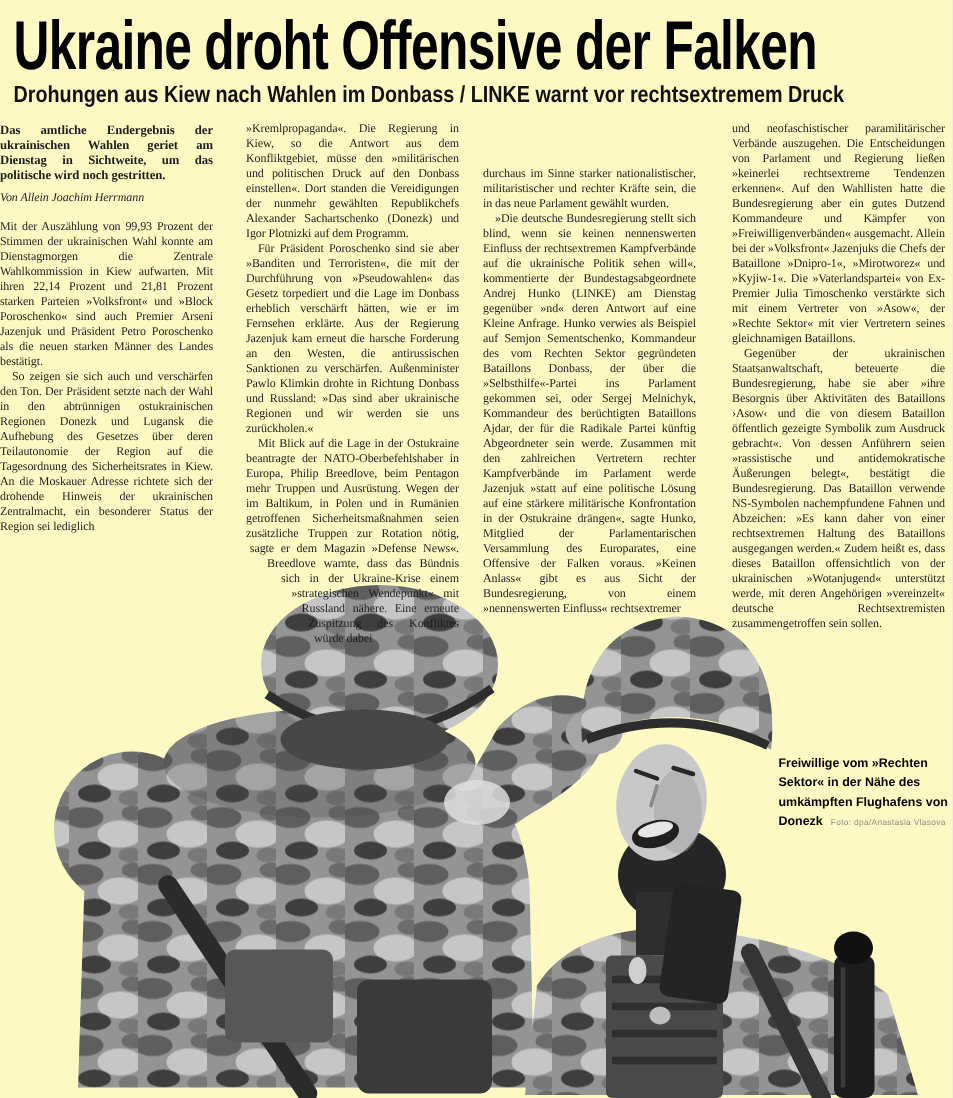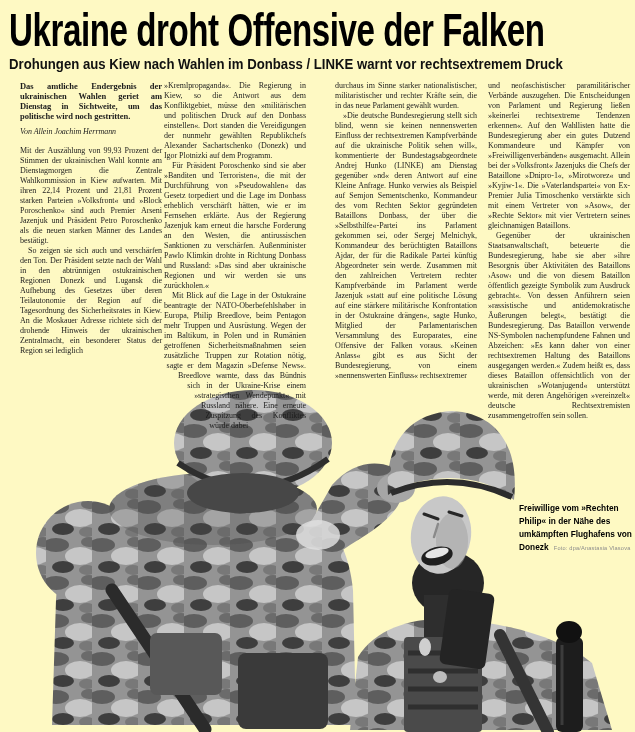--- a/index.html
+++ b/index.html
@@ -22,23 +22,23 @@
     transform:scaleX(0.85); transform-origin:0 0; white-space:nowrap;
   }
   
   .col {
     position:absolute; top:81px; width:142px;
     font-size:8px; line-height:10px; text-align:justify;
     letter-spacing:-0.05px; color:#1d1d1d;
     hyphens:auto; -webkit-hyphens:auto;
   }
   .col p { margin:0; }
-  .col1 { left:20px;  height:356px; }
+  .col1 { left:0;  height:356px; }
   .col2 { left:164px; height:436px; }
-  .col3 { left:335px; height:372px; }
+  .col3 { left:322px; height:372px;margin-top:30px; }
   .col4 { left:488px; height:408px; }
   .lead   { font-weight:700; font-size:8.5px; line-height:10px; margin-bottom:6px !important; }
   .byline { font-style:italic; margin-bottom:9px !important; }
   .indent { text-indent:8px; }
   
   .sp { pointer-events:none; }
   .sp-r1 { float:right; width:100px; height:356px;
     shape-outside:polygon(100% 84%, 70% 87%, 45% 91%, 20% 95%, 15% 100%, 100% 100%); }
   .sp-l2 { float:left; width:100px; height:436px;
     shape-outside:polygon(0% 66%, 20% 70%, 38% 76%, 50% 83%, 56% 92%, 58% 100%, 0% 100%); }
@@ -154,17 +154,17 @@
     <p class="body indent">»Die deutsche Bundesregierung stellt sich blind, wenn sie keinen nennenswerten Einfluss der rechtsextremen Kampfverbände auf die ukrainische Politik sehen will«, kommentierte der Bundestagsabgeordnete Andrej Hunko (LINKE) am Dienstag gegenüber »nd« deren Antwort auf eine Kleine Anfrage. Hunko verwies als Beispiel auf Semjon Sementschenko, Kommandeur des vom Rechten Sektor gegründeten Bataillons Donbass, der über die »Selbsthilfe«-Partei ins Parlament gekommen sei, oder Sergej Melnichyk, Kommandeur des berüchtigten Bataillons Ajdar, der für die Radikale Partei künftig Abgeordneter sein werde. Zusammen mit den zahlreichen Vertretern rechter Kampfverbände im Parlament werde Jazenjuk »statt auf eine politische Lösung auf eine stärkere militärische Konfrontation in der Ostukraine drängen«, sagte Hunko, Mitglied der Parlamentarischen Versammlung des Europarates, eine Offensive der Falken voraus. »Keinen Anlass« gibt es aus Sicht der Bundesregierung, von einem »nennenswerten Einfluss« rechtsextremer</p>
   </div>
 
   <div class="col col4">
     <div class="sp sp-l4"></div>
     <p class="body">und neofaschistischer paramilitärischer Verbände auszugehen. Die Entscheidungen von Parlament und Regierung ließen »keinerlei rechtsextreme Tendenzen erkennen«. Auf den Wahllisten hatte die Bundesregierung aber ein gutes Dutzend Kommandeure und Kämpfer von »Freiwilligenverbänden« ausgemacht. Allein bei der »Volksfront« Jazenjuks die Chefs der Bataillone »Dnipro-1«, »Mirotworez« und »Kyjiw-1«. Die »Vaterlandspartei« von Ex-Premier Julia Timoschenko verstärkte sich mit einem Vertreter von »Asow«, der »Rechte Sektor« mit vier Vertretern seines gleichnamigen Bataillons.</p>
     <p class="body indent">Gegenüber der ukrainischen Staatsanwaltschaft, beteuerte die Bundesregierung, habe sie aber »ihre Besorgnis über Aktivitäten des Bataillons ›Asow‹ und die von diesem Bataillon öffentlich gezeigte Symbolik zum Ausdruck gebracht«. Von dessen Anführern seien »rassistische und antidemokratische Äußerungen belegt«, bestätigt die Bundesregierung. Das Bataillon verwende NS-Symbolen nachempfundene Fahnen und Abzeichen: »Es kann daher von einer rechtsextremen Haltung des Bataillons ausgegangen werden.« Zudem heißt es, dass dieses Bataillon offensichtlich von der ukrainischen »Wotanjugend« unterstützt werde, mit deren Angehörigen »vereinzelt« deutsche Rechtsextremisten zusammengetroffen sein sollen.</p>
   </div>
 
   <div class="caption">
-    <span>Freiwillige vom »Rechten Philip« in der Nähe des umkämpften Flughafens von Donezk</span>
+    <span>Freiwillige vom »Rechten Sektor« in der Nähe des umkämpften Flughafens von Donezk</span>
     <span class="credit">Foto: dpa/Anastasia Vlasova</span>
   </div>
 
 </div>
 
 </body></html>

